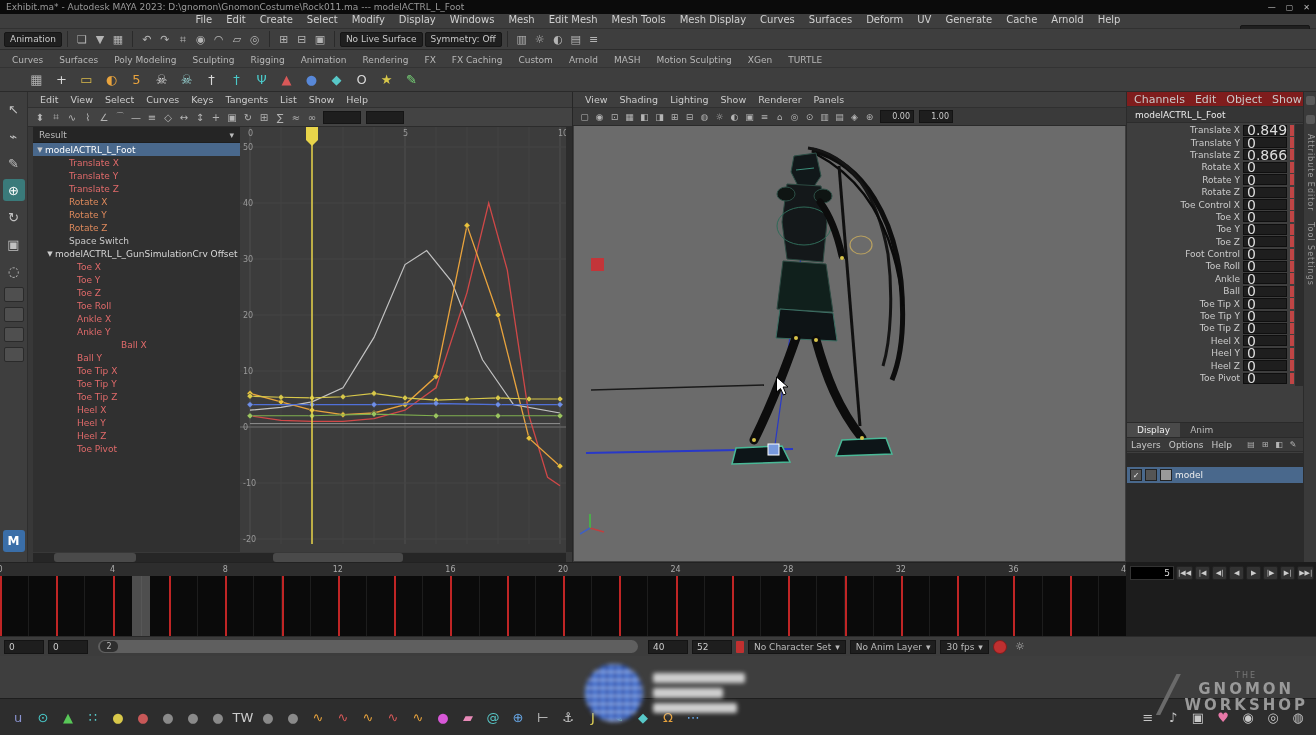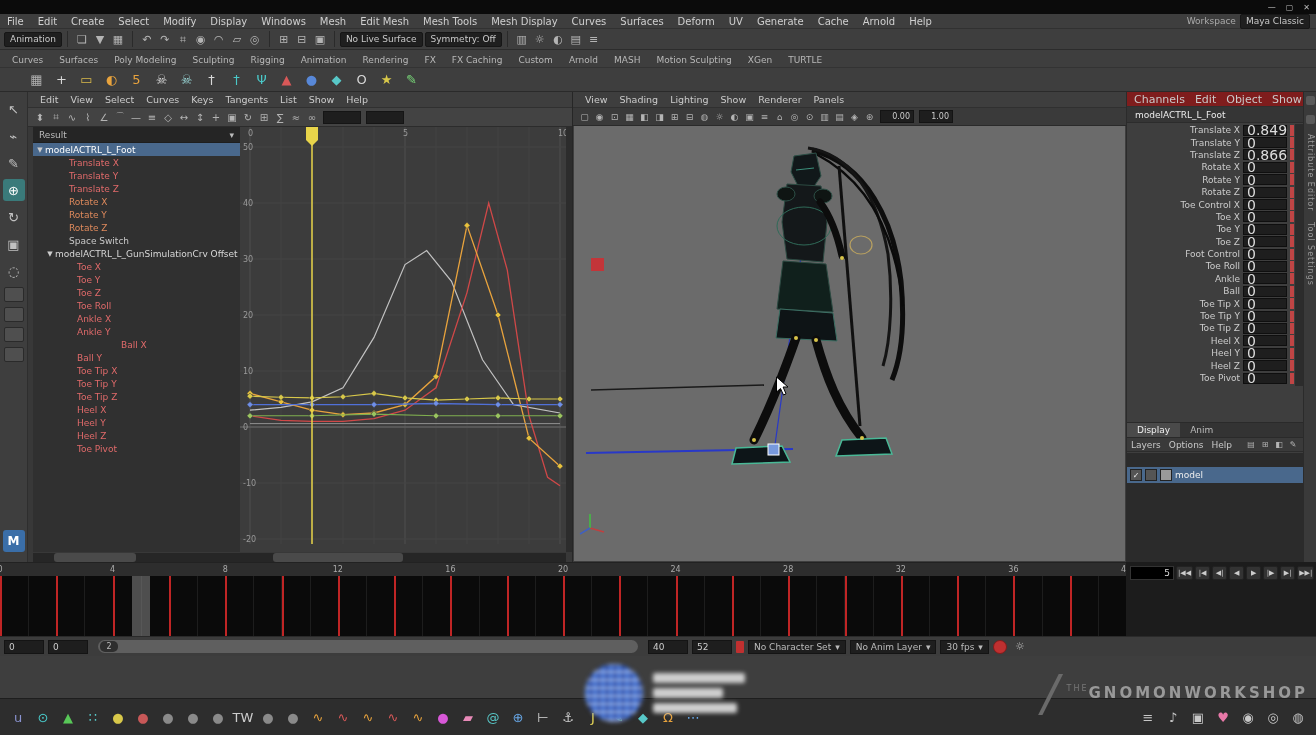--- a/index.html
+++ b/index.html
@@ -3,21 +3,21 @@
 <meta charset="utf-8">
 <style>
   *{margin:0;padding:0;box-sizing:border-box;}
   body{background:#111;font-family:"DejaVu Sans","Liberation Sans",sans-serif;}
   #app{position:relative;width:1316px;height:735px;background:#3e3e3e;color:#c8c8c8;font-size:10px;overflow:hidden;}
   .abs{position:absolute;}
   .row{display:flex;align-items:center;}
 
   .titlebar{left:0;top:0;width:1316px;height:14px;background:#0b0b0b;color:#9a9a9a;font-size:9px;display:flex;align-items:center;padding:0 6px;gap:8px;}
   .winbtns{margin-left:auto;display:flex;gap:10px;color:#bbb;font-size:8px;}
-  .menubar{left:0;top:14px;width:1316px;height:15px;background:#3e3e3e;border-bottom:1px solid #313131;display:flex;align-items:center;font-size:10px;}
+  .menubar{left:0;top:14px;width:1316px;height:15px;background:#3e3e3e;border-bottom:1px solid #313131;display:flex;align-items:center;font-size:10px;flex-direction:column;}
   .menu-item{padding:0 7px;color:#d0d0d0;white-space:nowrap;}
   .mb-right{margin-left:auto;display:flex;align-items:center;gap:4px;padding-right:6px;color:#aaa;font-size:9px;}
 
   .statusline{left:0;top:29px;width:1316px;height:21px;background:#3e3e3e;border-bottom:1px solid #2c2c2c;display:flex;align-items:center;padding:0 4px;gap:2px;}
   .field{background:#1f1f1f;border:1px solid #161616;border-radius:2px;color:#c8c8c8;font-size:9px;height:15px;display:inline-flex;align-items:center;padding:0 5px;gap:4px;white-space:nowrap;}
   .icon-tile{width:18px;height:18px;border-radius:2px;display:inline-flex;align-items:center;justify-content:center;font-size:11px;color:#b4b4b4;}
   .sep{width:1px;height:16px;background:#2a2a2a;margin:0 3px;}
 
   .shelftabs{left:0;top:50px;width:1316px;height:18px;background:#3e3e3e;display:flex;align-items:flex-end;font-size:9px;color:#b8b8b8;border-bottom:1px solid #333;padding-left:4px;}
   .shelf-tab{padding:2px 8px;white-space:nowrap;}
@@ -107,34 +107,35 @@
   .bottomshelf{left:0;top:698px;width:1316px;height:37px;background:#2d2d2d;border-top:1px solid #1e1e1e;display:flex;align-items:center;gap:5px;padding:0 8px;position:absolute;}
   .bs-icon{width:20px;height:20px;display:flex;align-items:center;justify-content:center;font-size:13px;overflow:visible;white-space:nowrap;}
   .bs-right{margin-left:auto;display:flex;gap:5px;}
 
   .wm-ai{position:absolute;left:18px;top:26px;width:92px;height:50px;border:3px solid rgba(255,255,255,0.85);border-radius:10px;display:flex;align-items:center;justify-content:center;color:#fff;font-size:19px;font-weight:bold;z-index:50;background:rgba(60,60,60,0.25);pointer-events:none;}
   .wm-site{position:absolute;left:392px;top:346px;z-index:50;color:#1f3de0;font-size:26px;font-weight:bold;opacity:0.9;display:flex;gap:26px;pointer-events:none;}
   .wm-site .cn{letter-spacing:6px;}
   .wm-site .url{letter-spacing:10px;}
   .gnomon{position:absolute;right:8px;top:668px;z-index:45;display:flex;align-items:center;gap:8px;pointer-events:none;}
   .gn-slash{font-size:50px;color:#6a6a6a;font-style:italic;line-height:1;}
-  .gn-text{display:flex;flex-direction:row;line-height:1.1;text-align:right;}
+  .gn-text{display:flex;flex-direction:column;line-height:1.1;text-align:center;}
   .gn-the{font-size:8px;letter-spacing:2px;color:#777;}
   .gn-main{font-size:15px;letter-spacing:3px;color:#999;font-weight:bold;}
   .blurlogo{position:absolute;left:585px;top:664px;z-index:45;display:flex;align-items:center;gap:10px;filter:blur(2px);pointer-events:none;}
   .bl-circle{width:58px;height:58px;border-radius:50%;background-image:repeating-linear-gradient(0deg,rgba(255,255,255,0.45) 0 4px,transparent 4px 8px),repeating-linear-gradient(90deg,#3a6fd8 0 4px,#1e3f9e 4px 8px);}
   .bl-lines{display:flex;flex-direction:column;gap:5px;}
   .bl-line{height:10px;background:#cfcfcf;border-radius:2px;}
 </style>
 </head>
 <body>
 
 <div id="app">
 
   <div class="titlebar abs">
+    <span>Exhibit.ma* - Autodesk MAYA 2023: D:\gnomon\GnomonCostume\Rock011.ma --- modelACTRL_L_Foot</span>
     <span class="winbtns">
       <span>—</span>
       <span>▢</span>
       <span>✕</span>
     </span>
   </div>
 
   <div class="menubar abs">
     <div class="row">
 

